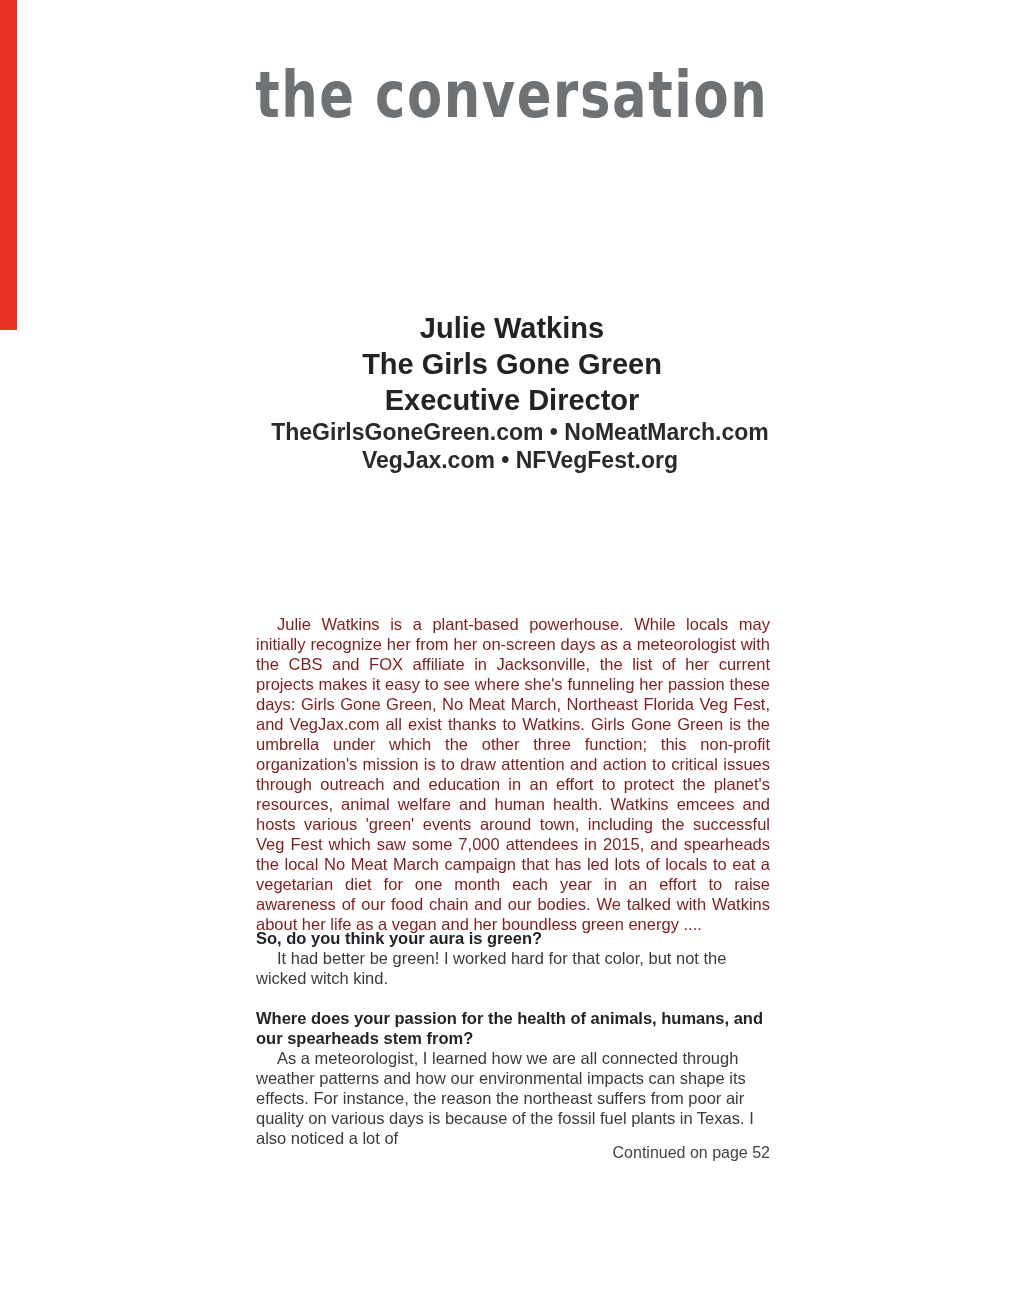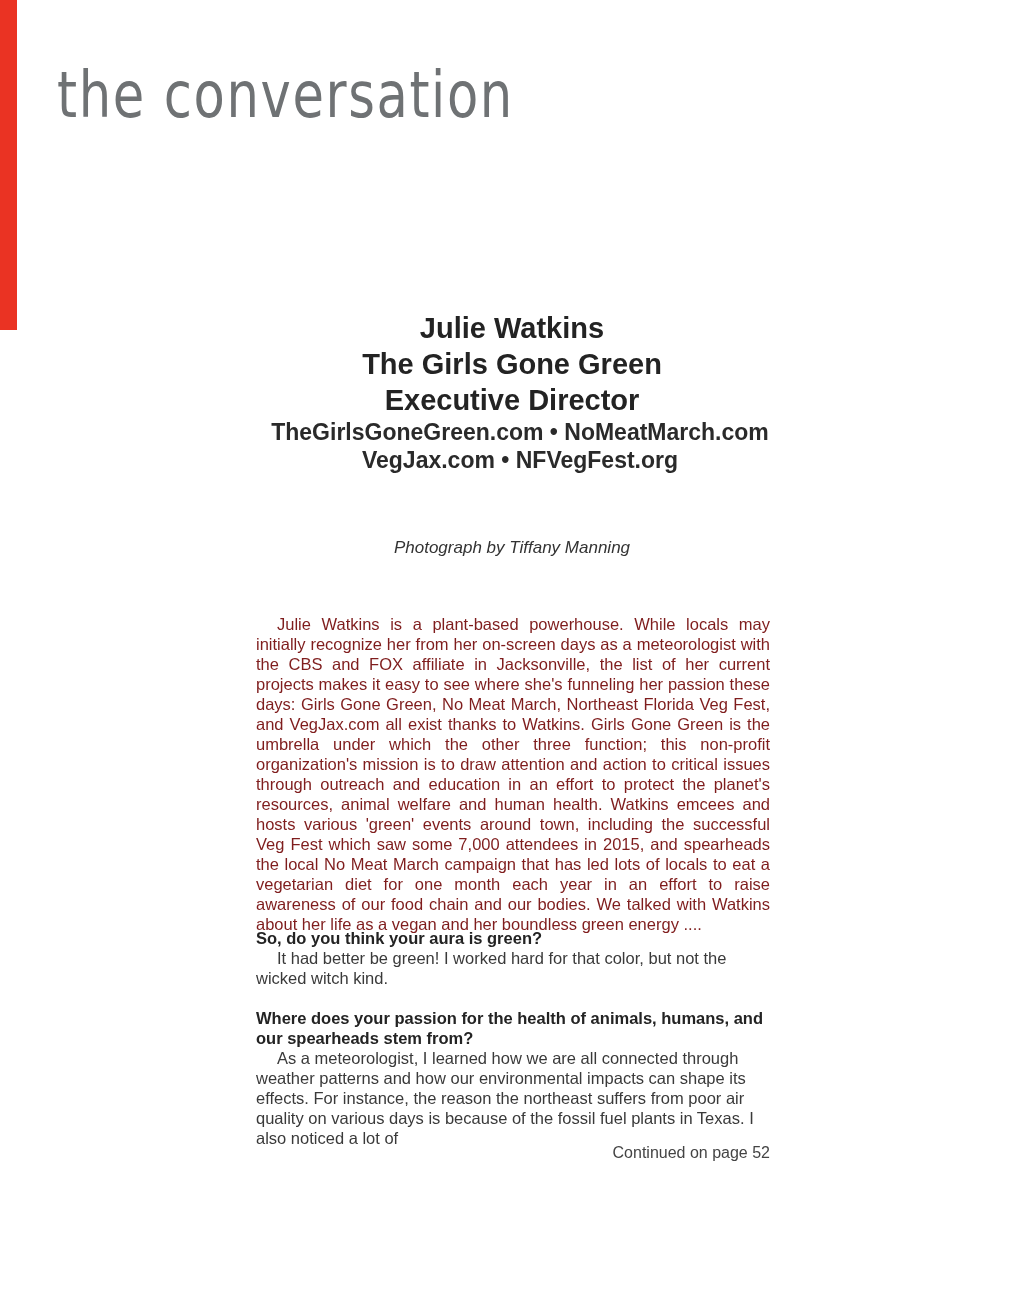--- a/index.html
+++ b/index.html
@@ -15,23 +15,23 @@
   .red-bar {
     position: absolute;
     left: 0; top: 0;
     width: 17px; height: 330px;
     background: #ea3323;
   }
   .mag-title {
     position: absolute;
     left: 0; top: 58px;
     width: 1024px;
-    text-align: left;
+    text-align: center;
     font-family: "DejaVu Sans", "Liberation Sans", sans-serif;
-    font-weight: 400;
+    font-weight: 700;
     font-size: 64px;
     color: #6f7274;
     line-height: 74px;
     white-space: nowrap;
   }
   .mag-title .squeeze {
     display: inline-block;
     transform: scaleX(0.80);
     transform-origin: 50% 50%;
     letter-spacing: 2px;
@@ -119,21 +119,20 @@
   </div>
 
   <div class="head-block">
     <div class="head-line">Julie Watkins</div>
     <div class="head-line">The Girls Gone Green</div>
     <div class="head-line">Executive Director</div>
     <div class="link-line">TheGirlsGoneGreen.com • NoMeatMarch.com</div>
     <div class="link-line">VegJax.com • NFVegFest.org</div>
   </div>
 
-  <div class="photo-credit">Photograph by Tiffany Manning</div>
 
   <p class="intro">Julie Watkins is a plant-based powerhouse. While locals may initially recognize her from her on-screen days as a meteorologist with the CBS and FOX affiliate in Jacksonville, the list of her current projects makes it easy to see where she's funneling her passion these days: Girls Gone Green, No Meat March, Northeast Florida Veg Fest, and VegJax.com all exist thanks to Watkins. Girls Gone Green is the umbrella under which the other three function; this non-profit organization's mission is to draw attention and action to critical issues through outreach and education in an effort to protect the planet's resources, animal welfare and human health. Watkins emcees and hosts various 'green' events around town, including the successful Veg Fest which saw some 7,000 attendees in 2015, and spearheads the local No Meat March campaign that has led lots of locals to eat a vegetarian diet for one month each year in an effort to raise awareness of our food chain and our bodies. We talked with Watkins about her life as a vegan and her boundless green energy ....</p>
 
   <div class="qa-q q1">So, do you think your aura is green?</div>
   <div class="qa-a a1">It had better be green! I worked hard for that color, but not the wicked witch kind.</div>
 
   <div class="qa-q q2">Where does your passion for the health of animals, humans, and our spearheads stem from?</div>
   <div class="qa-a a2">As a meteorologist, I learned how we are all connected through weather patterns and how our environmental impacts can shape its effects. For instance, the reason the northeast suffers from poor air quality on various days is because of the fossil fuel plants in Texas. I also noticed a lot of</div>
 
   <div class="continued">Continued on page 52</div>

